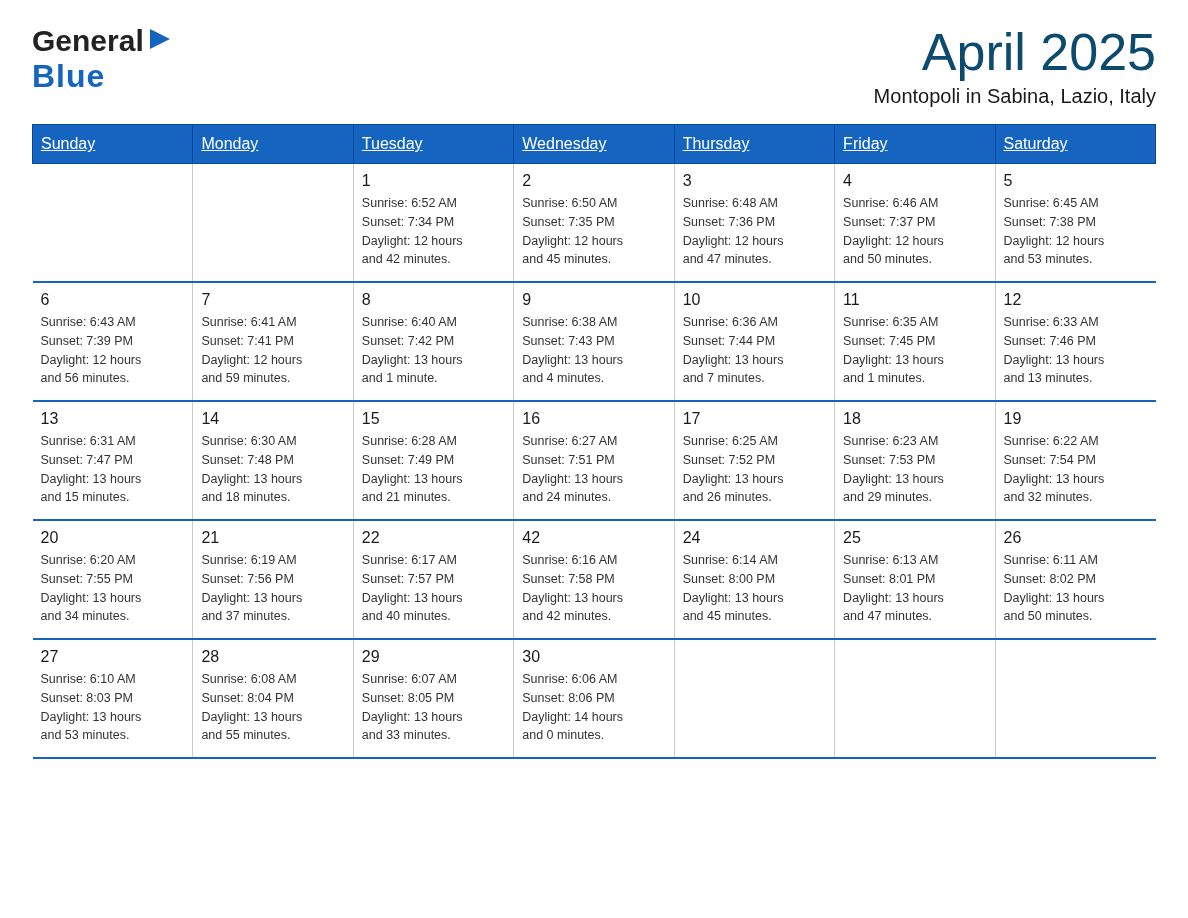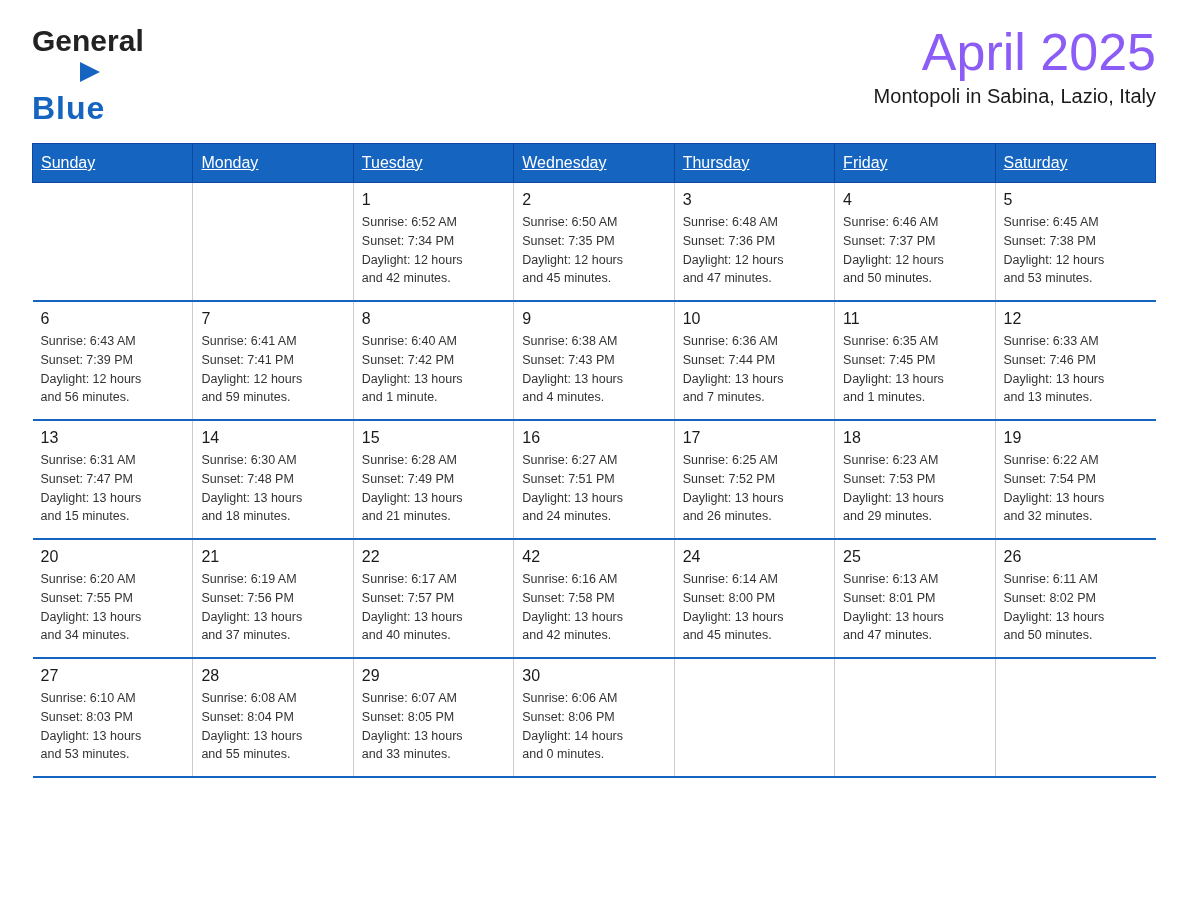--- a/index.html
+++ b/index.html
@@ -20,21 +20,21 @@
       display: flex;
       flex-direction: column;
       align-items: flex-start;
     }
     .title-section {
       text-align: right;
     }
     .page-title {
       font-size: 52px;
       font-weight: normal;
-      color: #8b5cf6;
+      color: #0c4a6e;
       line-height: 1.1;
     }
     .subtitle {
       font-size: 20px;
       color: #1a1a1a;
       margin-top: 4px;
     }
     .calendar {
       width: 100%;
       border-collapse: collapse;
@@ -83,21 +83,20 @@
       color: #333;
       line-height: 1.5;
     }
     .empty-cell {
       background: #fff;
     }
     
     .logo-wrapper {
       display: flex;
       align-items: center;
-      flex-direction: column;
     }
     .logo-general {
       font-size: 30px;
       font-weight: bold;
       color: #222;
     }
     .logo-bottom-row {
       display: flex;
       align-items: center;
       margin-top: 0px;

